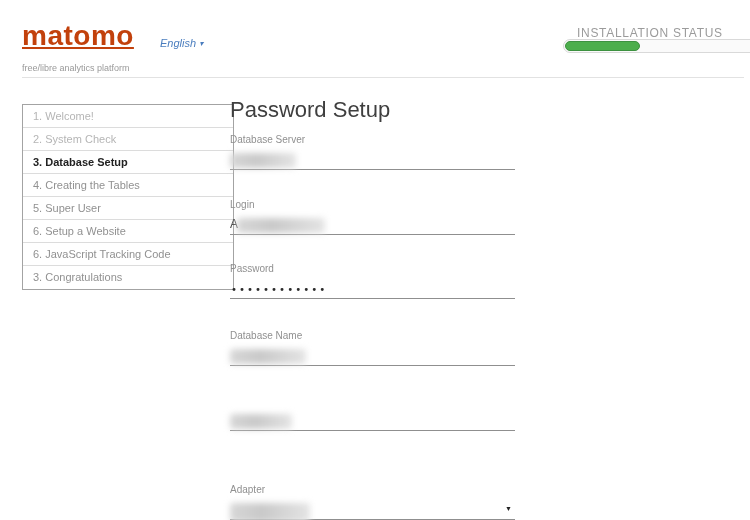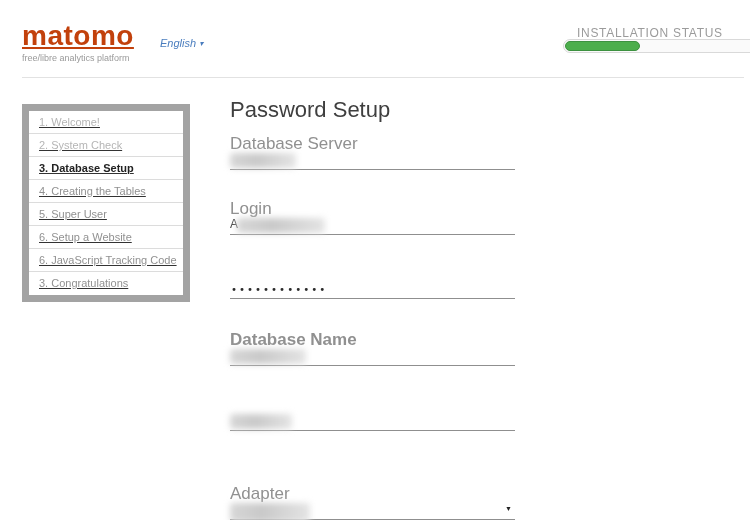--- a/index.html
+++ b/index.html
@@ -7,21 +7,21 @@
   body {
     position:relative; overflow:hidden; background:#ffffff;
     font-family:"Liberation Sans", sans-serif; color:#333;
   }
   
   .logo { position:absolute; left:22px; top:22px; }
   .logo-text {
     font-size:28px; font-weight:700; letter-spacing:.5px;
     color:#c2410c; line-height:28px; display:block;text-decoration:underline;
   }
-  .logo-tagline { font-size:9px; color:#9a9a9a; display:block; margin-top:3px; }
+  .logo-tagline { font-size:9px; color:#9a9a9a; display:block; margin-top:13px; }
   .lang {
     position:absolute; left:160px; top:37px; font-size:11px;
     color:#4a7dbe; cursor:pointer;font-style:italic;
   }
   .lang .arrow { font-size:8px; vertical-align:1px; }
   .status-label {
     position:absolute; left:565px; top:26px; font-size:12px;
     letter-spacing:.7px; color:#9b9b9b;padding-left:12px;
   }
   .progress-track {
@@ -31,59 +31,59 @@
   .progress-fill {
     height:10px; margin:1px; border-radius:6px;
     background:#4cae4c; border:1px solid #3d9140;
   }
   .header-divider {
     position:absolute; left:22px; right:6px; top:77px; height:0;
     border-top:1px solid #e2e2e2;
   }
   
   .sidebar {
-    position:absolute; left:22px; top:104px; width:168px;
-    border:7px solid #a3a3a3; background:#fff;text-decoration:underline;
+    position:absolute; left:22px; top:104px; width:212px;
+    border:1px solid #a3a3a3; background:#fff;
   }
   .step {
     height:23px; line-height:22px; font-size:11px; padding-left:10px;
     border-bottom:1px solid #dcdcdc; color:#919191; cursor:pointer;
     white-space:nowrap; overflow:hidden;
   }
   .step:last-child { border-bottom:none; }
   .step.done { color:#b5b5b5; }
   .step.current { color:#222; font-weight:700; }
   
   .page-title {
     position:absolute; left:230px; top:97px; font-size:22px;
     font-weight:400; color:#3f3f3f;
   }
   .field { position:absolute; left:230px; width:285px; height:42px; }
-  .field .flabel { font-size:17px; color:#909090; display:block; }
+  .field .flabel { font-size:10px; color:#909090; display:block; }
   .field .fvalue {
     position:absolute; left:0; top:16px; right:0; height:20px;
     border-bottom:1px solid #8f8f8f; cursor:text;
   }
   .blur-blob {
     position:absolute; left:0; top:3px; height:15px; border-radius:3px;
     background:linear-gradient(90deg,#d7d7d7,#c9c9c9 40%,#e4e4e4);
     filter:blur(3px);
   }
   .vis-prefix {
     position:absolute; left:0; top:2px; font-size:12px; color:#444;
   }
   .pw-dots {
     position:absolute; left:1px; top:5px; font-size:10px; color:#2a2a2a;
     letter-spacing:2px; font-family:"DejaVu Sans Mono", monospace;
   }
   .select-arrow {
     position:absolute; right:3px; top:5px; font-size:7px; color:#222;
   }
   .f0 { top:134px; } .f1 { top:199px; } .f2 { top:263px; }
-  .f3 { top:330px;font-weight:bold; } .f4 { top:395px; } .f5 { top:460px;margin-top:24px; }
+  .f3 { top:330px; } .f4 { top:395px; } .f5 { top:460px;margin-top:24px; }
   .w0 { width:66px; } .w1 { left:7px; width:88px; } .w3 { width:76px; }
   .w4 { width:62px; } .w5 { width:80px; height:19px; }
 </style>
 </head>
 <body>
 
 <div class="logo">
   <span class="logo-text">matomo</span>
   <span class="logo-tagline">free/libre analytics platform</span>
 </div>
@@ -122,20 +122,21 @@
 
 <div class="field f1">
   <span class="flabel">Login</span>
   <div class="fvalue">
     <span class="vis-prefix">A</span>
     <div class="blur-blob w1"></div>
   </div>
 </div>
 
 <div class="field f2">
+  <span class="flabel">Password</span>
   <div class="fvalue">
     <span class="pw-dots">••••••••••••</span>
   </div>
 </div>
 
 <div class="field f3">
   <span class="flabel">Database Name</span>
   <div class="fvalue">
     <div class="blur-blob w3"></div>
   </div>

